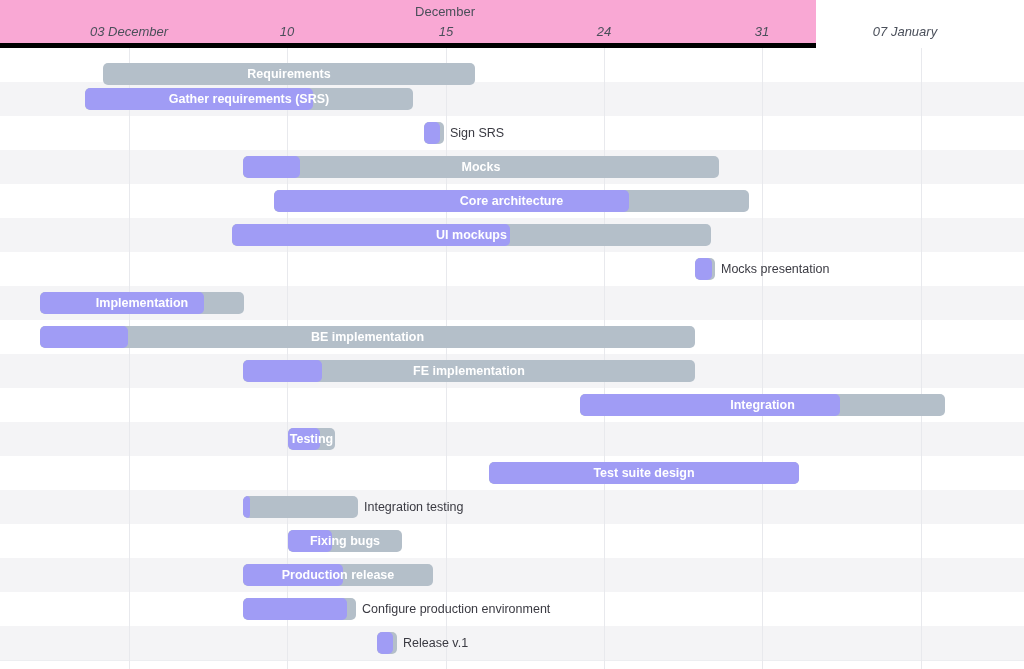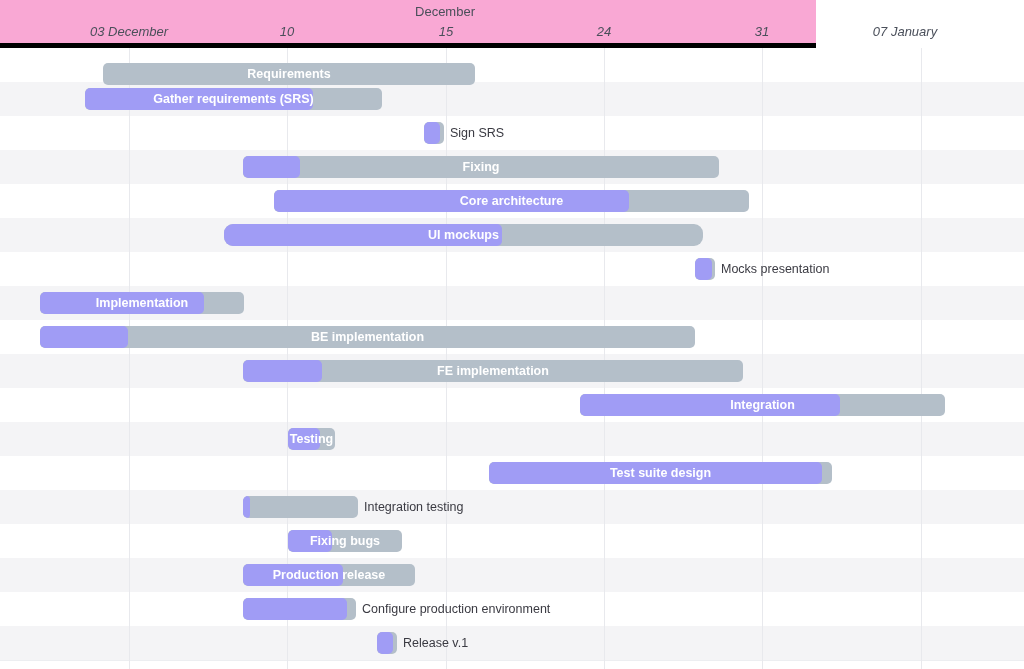--- a/index.html
+++ b/index.html
@@ -187,77 +187,77 @@
         <div class="vline" style="left: 446px;"></div>
         <div class="vline" style="left: 604px;"></div>
         <div class="vline" style="left: 762px;"></div>
         <div class="vline" style="left: 921px;"></div>
       </div>
     <div id="bars-layer">
         <div class="bar" style="left: 85px; width: 372px; top: 15px; margin-left: 18px;">
           <div class="progress" style="width: 0px;"></div>
           <div class="bar-label">Requirements</div>
         </div>
-        <div class="bar" style="left: 85px; width: 297px; top: 40px;">
+        <div class="bar" style="left: 85px; width: 328px; top: 40px;">
           <div class="progress" style="width: 228px;"></div>
           <div class="bar-label">Gather requirements (SRS)</div>
         </div>
         <div class="bar" style="left: 424px; width: 20px; top: 74px;">
           <div class="progress" style="width: 16px;"></div>
         </div>
         <div class="outside-label" style="left: 450px; top: 74px;">Sign SRS</div>
         <div class="bar" style="left: 243px; width: 476px; top: 108px;">
           <div class="progress" style="width: 57px;"></div>
-          <div class="bar-label">Fixing</div>
+          <div class="bar-label">Mocks</div>
         </div>
         <div class="bar" style="left: 243px; width: 475px; top: 142px; margin-left: 31px;">
           <div class="progress" style="width: 355px;"></div>
           <div class="bar-label">Core architecture</div>
         </div>
-        <div class="bar" style="left: 224px; width: 479px; top: 176px; border-radius: 9px;">
+        <div class="bar" style="left: 232px; width: 479px; top: 176px;">
           <div class="progress" style="width: 278px;"></div>
           <div class="bar-label">UI mockups</div>
         </div>
         <div class="bar" style="left: 695px; width: 20px; top: 210px;">
           <div class="progress" style="width: 17px;"></div>
         </div>
         <div class="outside-label" style="left: 721px; top: 210px;">Mocks presentation</div>
         <div class="bar" style="left: 40px; width: 204px; top: 244px;">
           <div class="progress" style="width: 164px;"></div>
           <div class="bar-label">Implementation</div>
         </div>
         <div class="bar" style="left: 40px; width: 655px; top: 278px;">
           <div class="progress" style="width: 88px;"></div>
           <div class="bar-label">BE implementation</div>
         </div>
-        <div class="bar" style="left: 243px; width: 452px; top: 312px; padding-left: 48px;">
+        <div class="bar" style="left: 243px; width: 452px; top: 312px;">
           <div class="progress" style="width: 79px;"></div>
           <div class="bar-label">FE implementation</div>
         </div>
         <div class="bar" style="left: 580px; width: 365px; top: 346px;">
           <div class="progress" style="width: 260px;"></div>
           <div class="bar-label">Integration</div>
         </div>
         <div class="bar" style="left: 288px; width: 47px; top: 380px;">
           <div class="progress" style="width: 32px;"></div>
           <div class="bar-label">Testing</div>
         </div>
-        <div class="bar" style="left: 489px; width: 343px; top: 414px;">
+        <div class="bar" style="left: 489px; width: 310px; top: 414px;">
           <div class="progress" style="width: 333px;"></div>
           <div class="bar-label">Test suite design</div>
         </div>
         <div class="bar" style="left: 243px; width: 115px; top: 448px;">
           <div class="progress" style="width: 7px;"></div>
         </div>
         <div class="outside-label" style="left: 364px; top: 448px;">Integration testing</div>
         <div class="bar" style="left: 288px; width: 114px; top: 482px;">
           <div class="progress" style="width: 44px;"></div>
           <div class="bar-label">Fixing bugs</div>
         </div>
-        <div class="bar" style="left: 243px; width: 172px; top: 516px;">
+        <div class="bar" style="left: 243px; width: 190px; top: 516px;">
           <div class="progress" style="width: 100px;"></div>
           <div class="bar-label">Production release</div>
         </div>
         <div class="bar" style="left: 243px; width: 113px; top: 550px;">
           <div class="progress" style="width: 104px;"></div>
         </div>
         <div class="outside-label" style="left: 362px; top: 550px;">Configure production environment</div>
         <div class="bar" style="left: 377px; width: 20px; top: 584px;">
           <div class="progress" style="width: 16px;"></div>
         </div>

